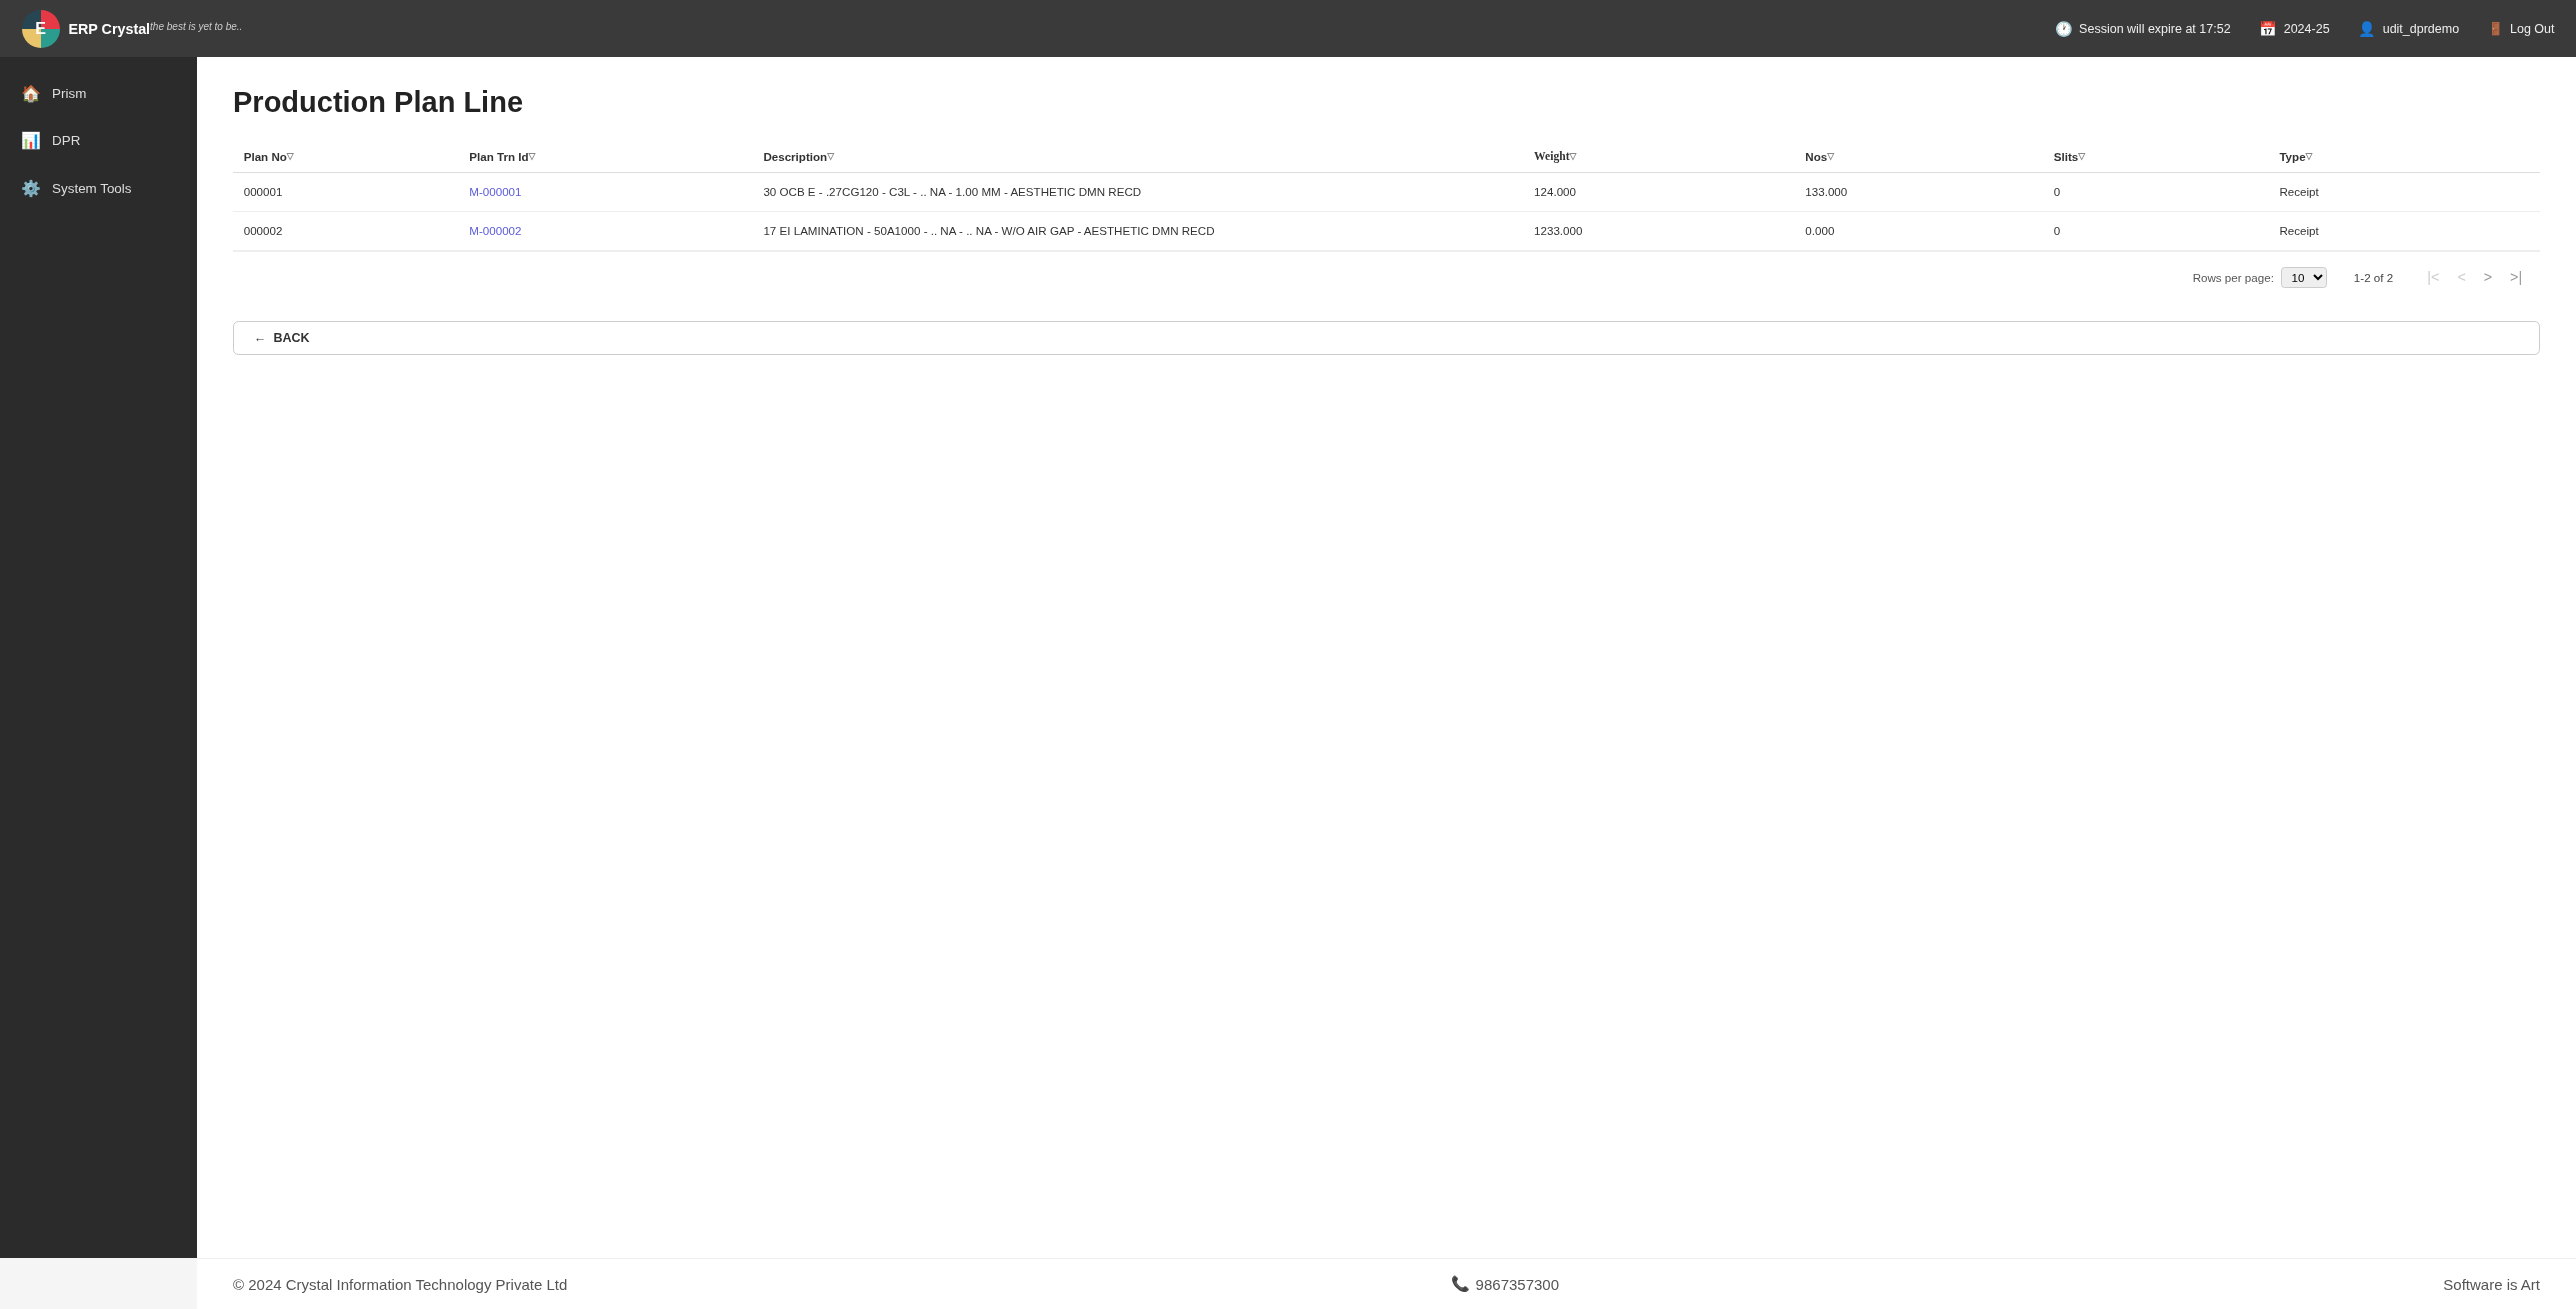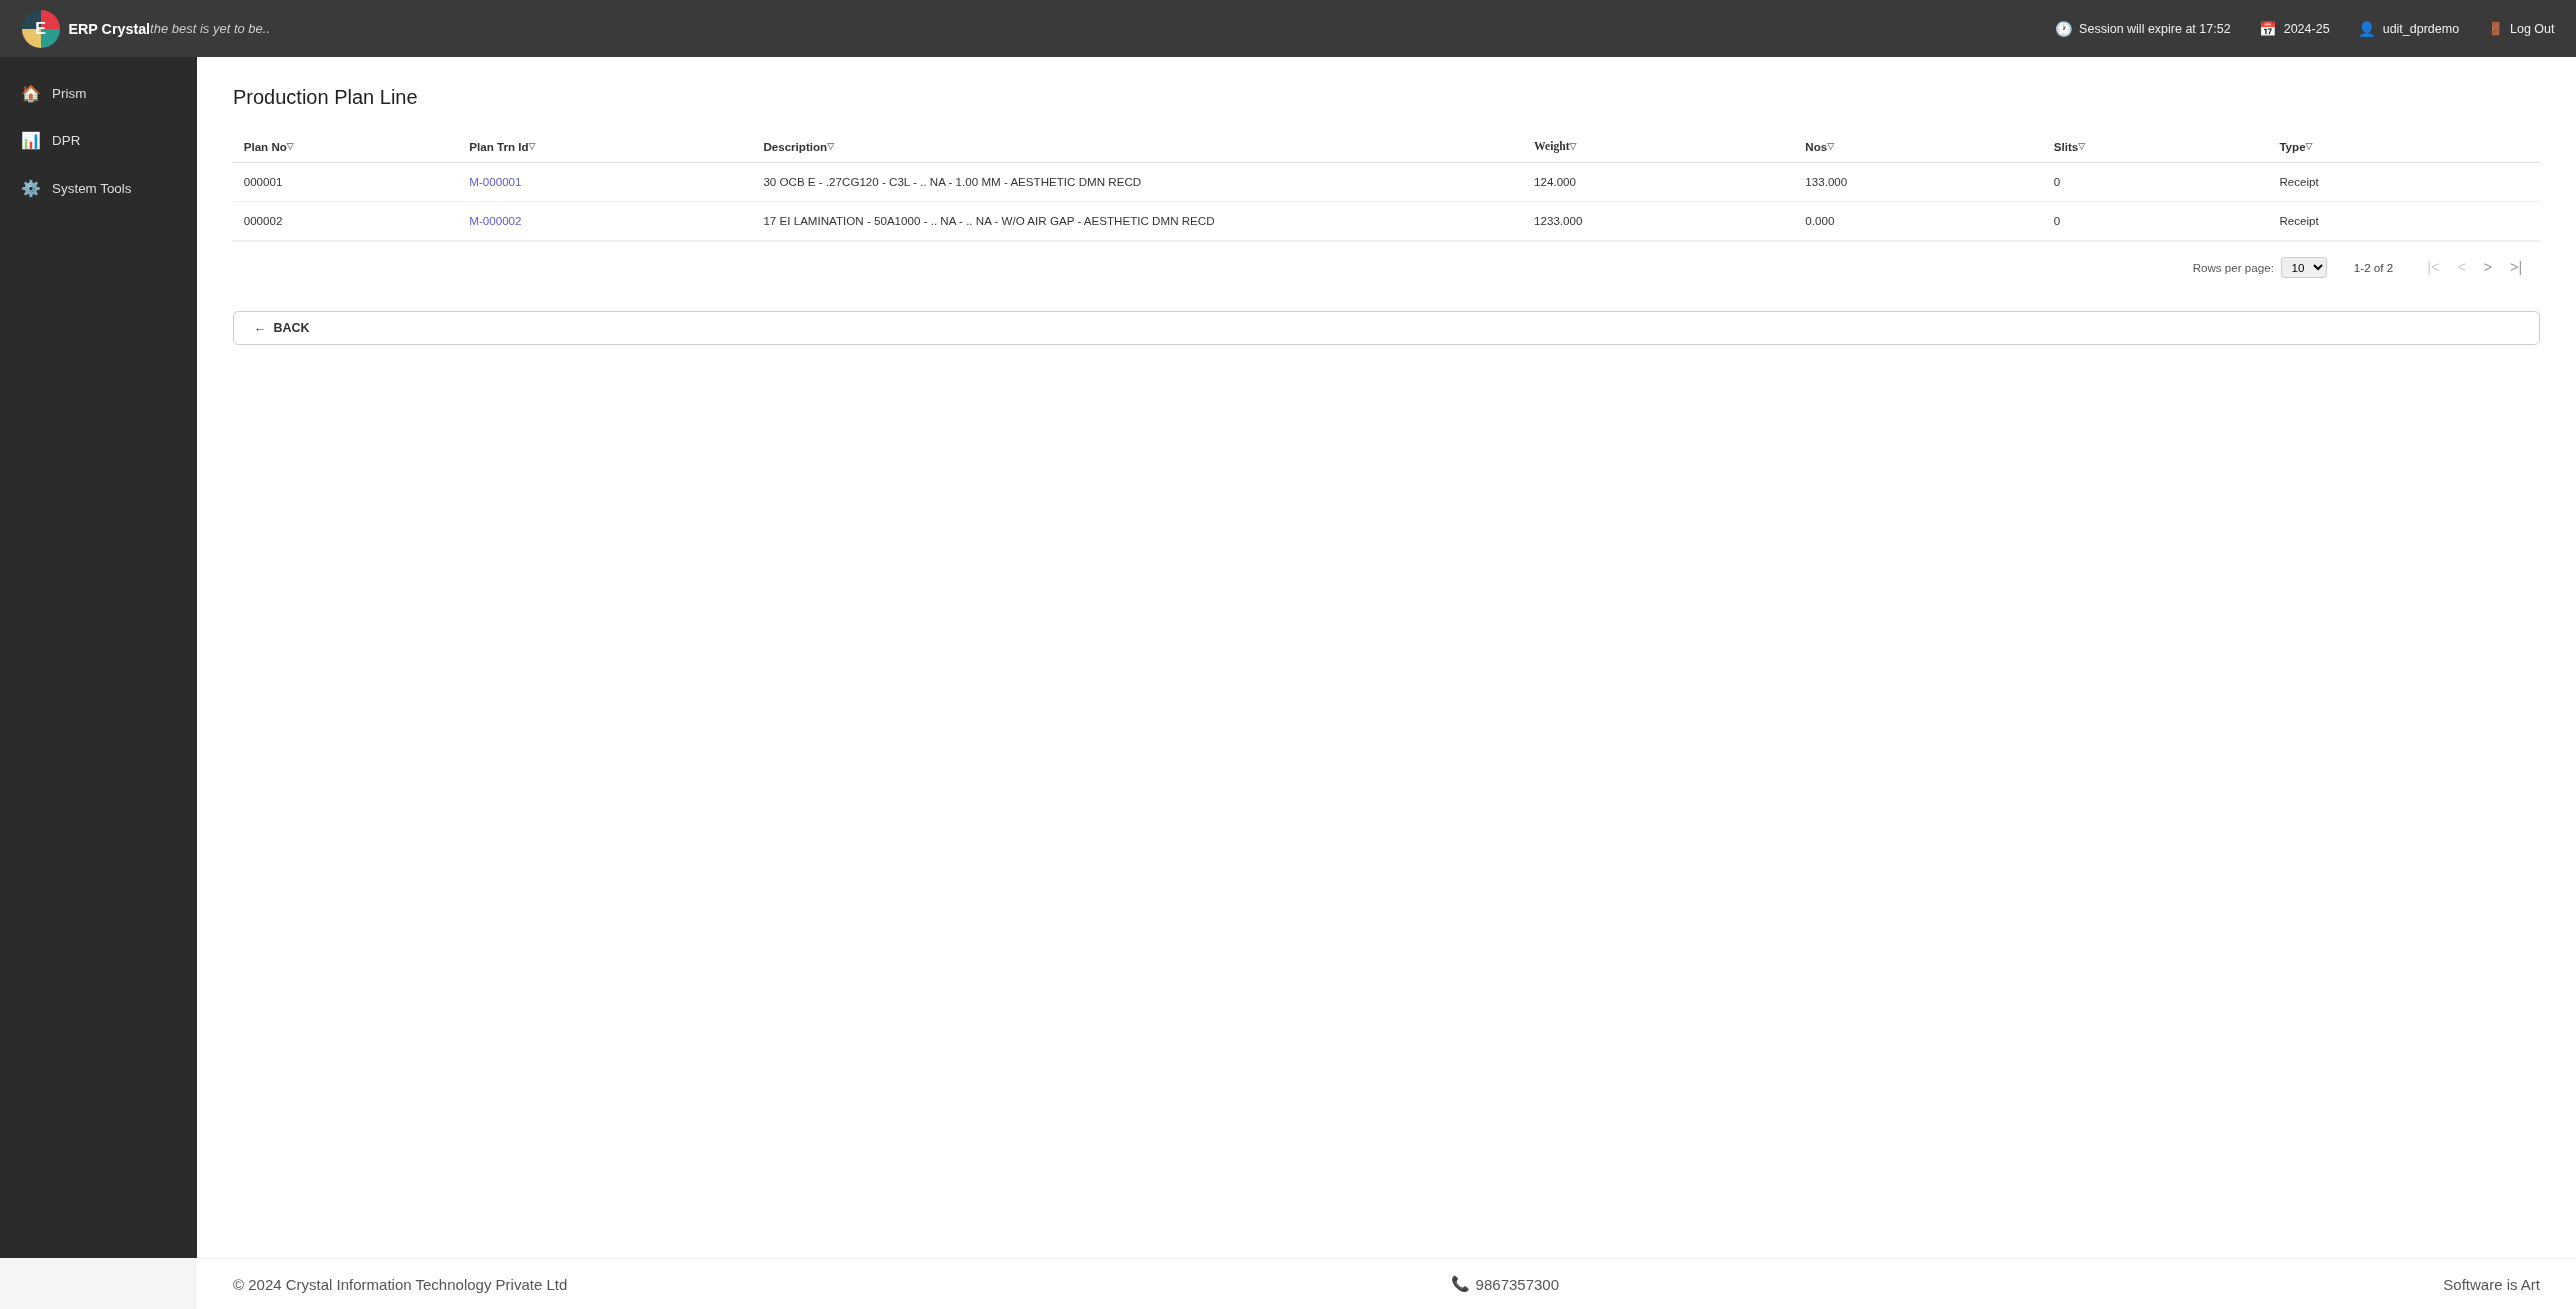--- a/index.html
+++ b/index.html
@@ -29,21 +29,21 @@
       display: flex;
       align-items: center;
       justify-content: center;
       font-weight: bold;
       font-size: 16px;
       color: white;
       flex-shrink: 0;
     }
     .logo-text { display: flex; flex-direction: row; }
     .logo-title { font-size: 14.3px; font-weight: bold; color: #fff; }
-    .logo-subtitle { font-size: 13px; color: #ccc; font-style: italic; }
+    .logo-subtitle { font-size: 10px; color: #ccc; font-style: italic; }
 
     .header-right {
       display: flex;
       align-items: center;
       gap: 29px;
     }
     .header-item {
       display: flex;
       align-items: center;
       gap: 6.3px;
@@ -91,22 +91,22 @@
 
     
     .main {
       flex: 1;
       background: #fff;
       padding: 29px 36px 0 36px;
       display: flex;
       flex-direction: column;
     }
     .page-title {
-      font-size: 20px;
-      font-weight: 400;
+      font-size: 29px;
+      font-weight: 700;
       color: #222;
       margin-bottom: 21.5px;
     }
 
     
     .table-container {
       width: 100%;
       border-collapse: collapse;
     }
     .table-container th {

